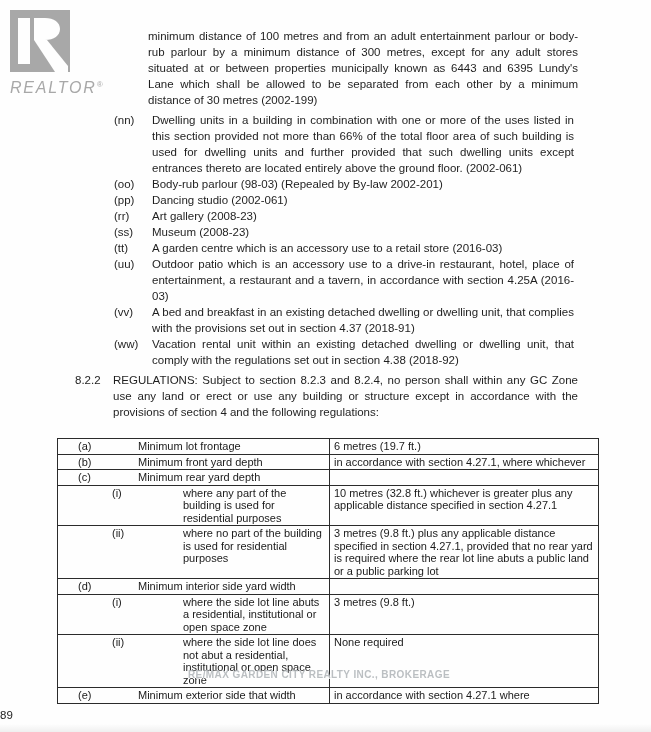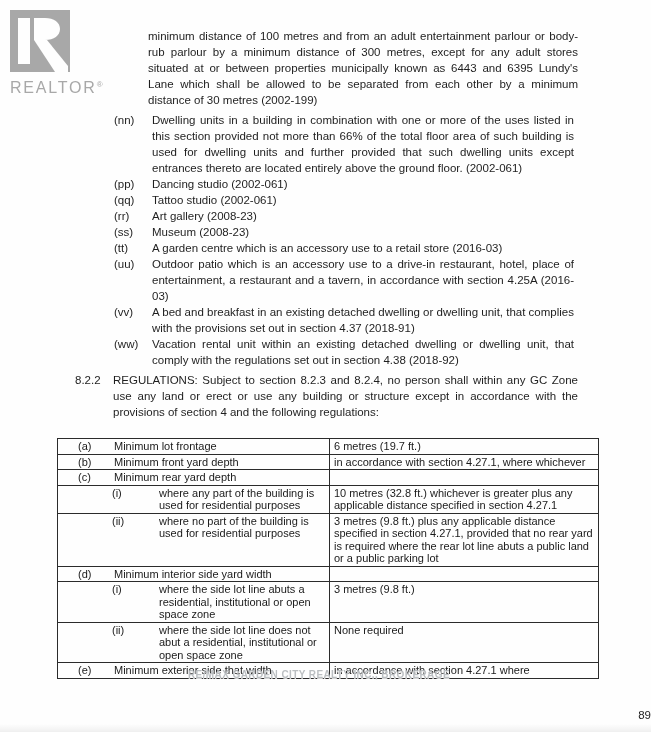--- a/index.html
+++ b/index.html
@@ -8,21 +8,21 @@
     font-family:"Liberation Sans","DejaVu Sans",sans-serif;color:#1e1e1e;
   }
   .page::after{
     content:"";position:absolute;left:0;right:0;bottom:0;height:8px;pointer-events:none;
     background:linear-gradient(to bottom, rgba(0,0,0,0), rgba(0,0,0,0.06));
   }
   
   .logo{position:absolute;left:10px;top:10px;width:110px;}
   .logo-text{
     color:#a8a8a8;font-size:16px;letter-spacing:1.8px;margin-top:1px;line-height:16px;
-    font-weight:400;white-space:nowrap;
+    font-weight:400;white-space:nowrap;font-style:italic;
   }
   .logo-text .reg{font-size:8px;vertical-align:super;letter-spacing:0;}
   
   .text-column{
     position:absolute;left:75px;top:12px;width:503px;
     font-size:11.5px;line-height:16px;
   }
   .intro{margin:16px 0 0 73px;text-align:justify;}
   .use-list{margin:4px;}
   .list-item{display:flex;margin-left:35px;}
@@ -40,29 +40,29 @@
   .regulations-table td{
     border:1px solid #2b2b2b;vertical-align:top;padding:1px 5px 1px 4px;
   }
   td.label-cell{width:262px;}
   td.value-cell{width:259px;}
   .cell-flex{display:flex;align-items:flex-start;}
   .main .cell-flex{padding-left:16px;}
   .main .row-marker{flex:0 0 36px;}
   .sub .cell-flex{padding-left:50px;}
   .sub .row-marker{flex:0 0 47px;}
-  .row-label{flex:1;}
+  .row-label{flex:1;margin-left:24px;}
   
   .watermark{
     position:absolute;left:188px;top:669px;white-space:nowrap;z-index:3;
     font-size:10px;font-weight:bold;letter-spacing:0.4px;
     color:rgba(175,180,183,0.85);text-shadow:0 1px 0 rgba(255,255,255,0.8);
   }
   .page-number{
-    position:absolute;left:0;right:0;top:709px;text-align:right;
+    position:absolute;left:0;right:0;top:709px;text-align:left;
     font-size:11.5px;color:#1e1e1e;
   }
 </style>
 </head>
 <body>
 
 <div class="page">
 
   <div class="logo">
     <svg width="60" height="62" viewBox="0 0 60 62" aria-hidden="true">
@@ -75,26 +75,26 @@
   </div>
 
   <div class="text-column">
     <p class="intro">minimum distance of 100 metres and from an adult entertainment parlour or body-rub parlour by a minimum distance of 300 metres, except for any adult stores situated at or between properties municipally known as 6443 and 6395 Lundy's Lane which shall be allowed to be separated from each other by a minimum distance of 30 metres (2002-199)</p>
     <div class="use-list" id="use-list">
         <div class="list-item">
           <span class="marker">(nn)</span>
           <span class="text">Dwelling units in a building in combination with one or more of the uses listed in this section provided not more than 66% of the total floor area of such building is used for dwelling units and further provided that such dwelling units except entrances thereto are located entirely above the ground floor. (2002-061)</span>
         </div>
         <div class="list-item">
+          <span class="marker">(oo)</span>
+          <span class="text">Body-rub parlour (98-03) (Repealed by By-law 2002-201)</span>
+        </div>
+        <div class="list-item">
           <span class="marker">(pp)</span>
           <span class="text">Dancing studio (2002-061)</span>
-        </div>
-        <div class="list-item">
-          <span class="marker">(qq)</span>
-          <span class="text">Tattoo studio (2002-061)</span>
         </div>
         <div class="list-item">
           <span class="marker">(rr)</span>
           <span class="text">Art gallery (2008-23)</span>
         </div>
         <div class="list-item">
           <span class="marker">(ss)</span>
           <span class="text">Museum (2008-23)</span>
         </div>
         <div class="list-item">

